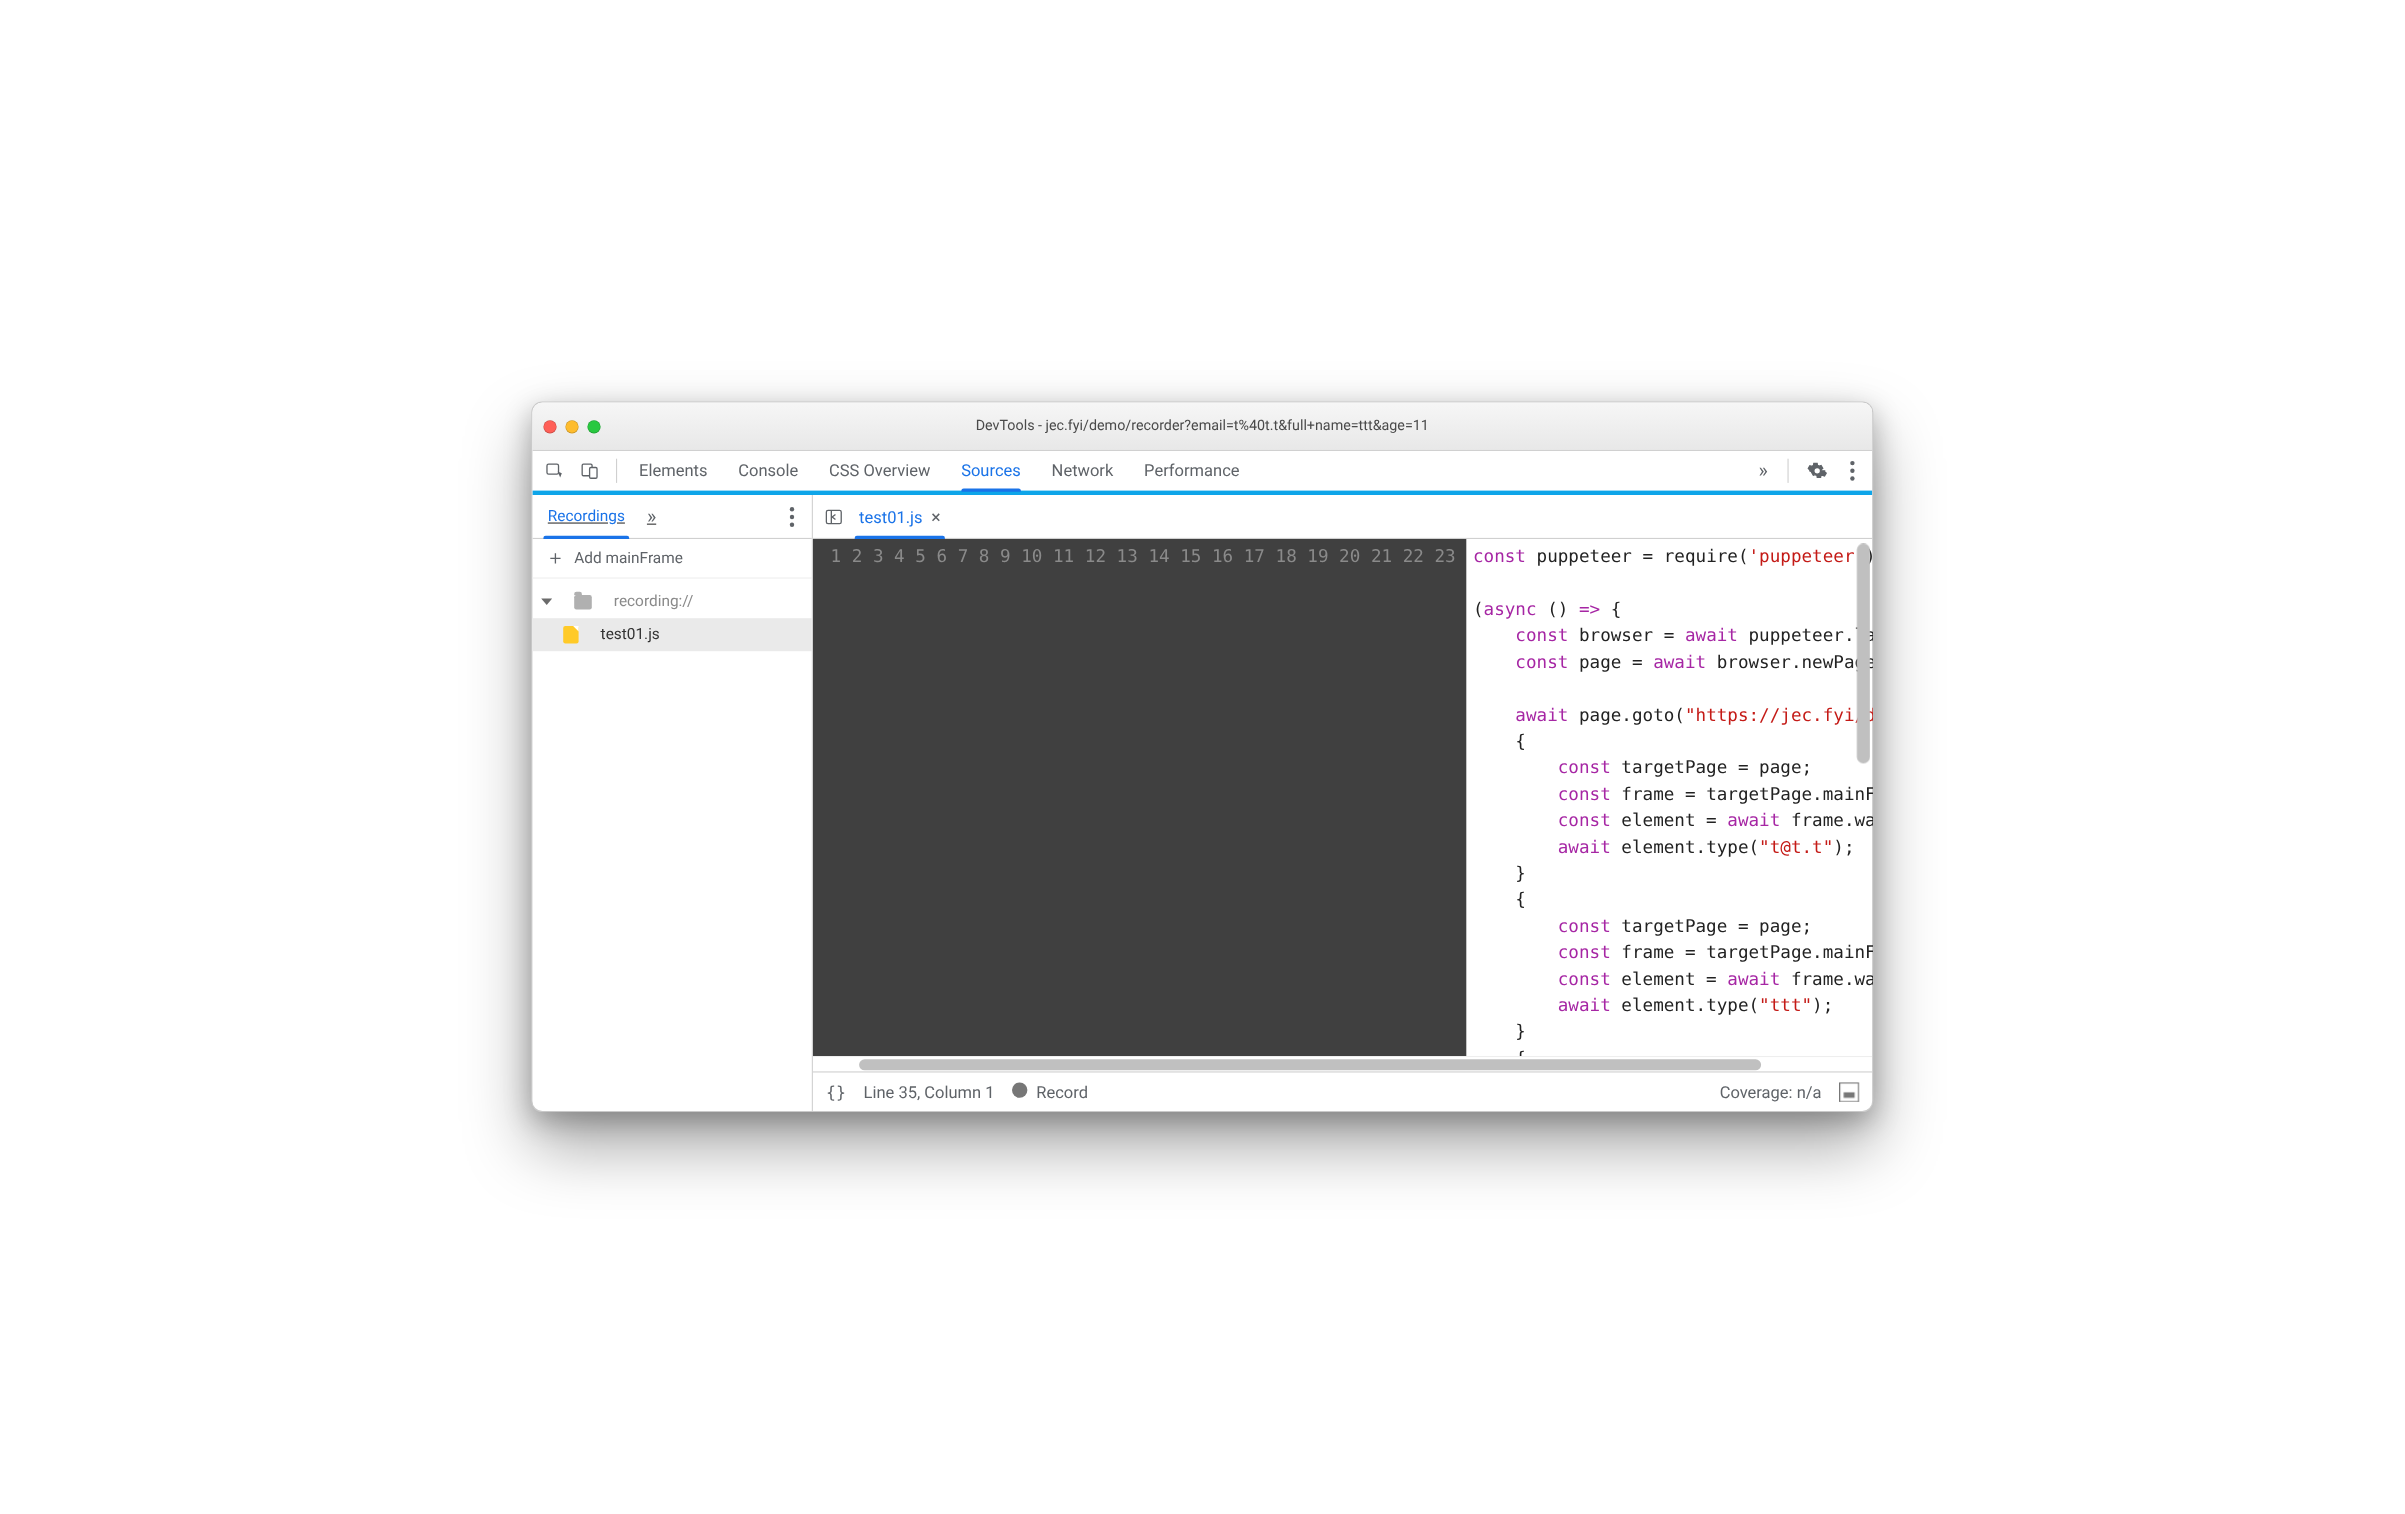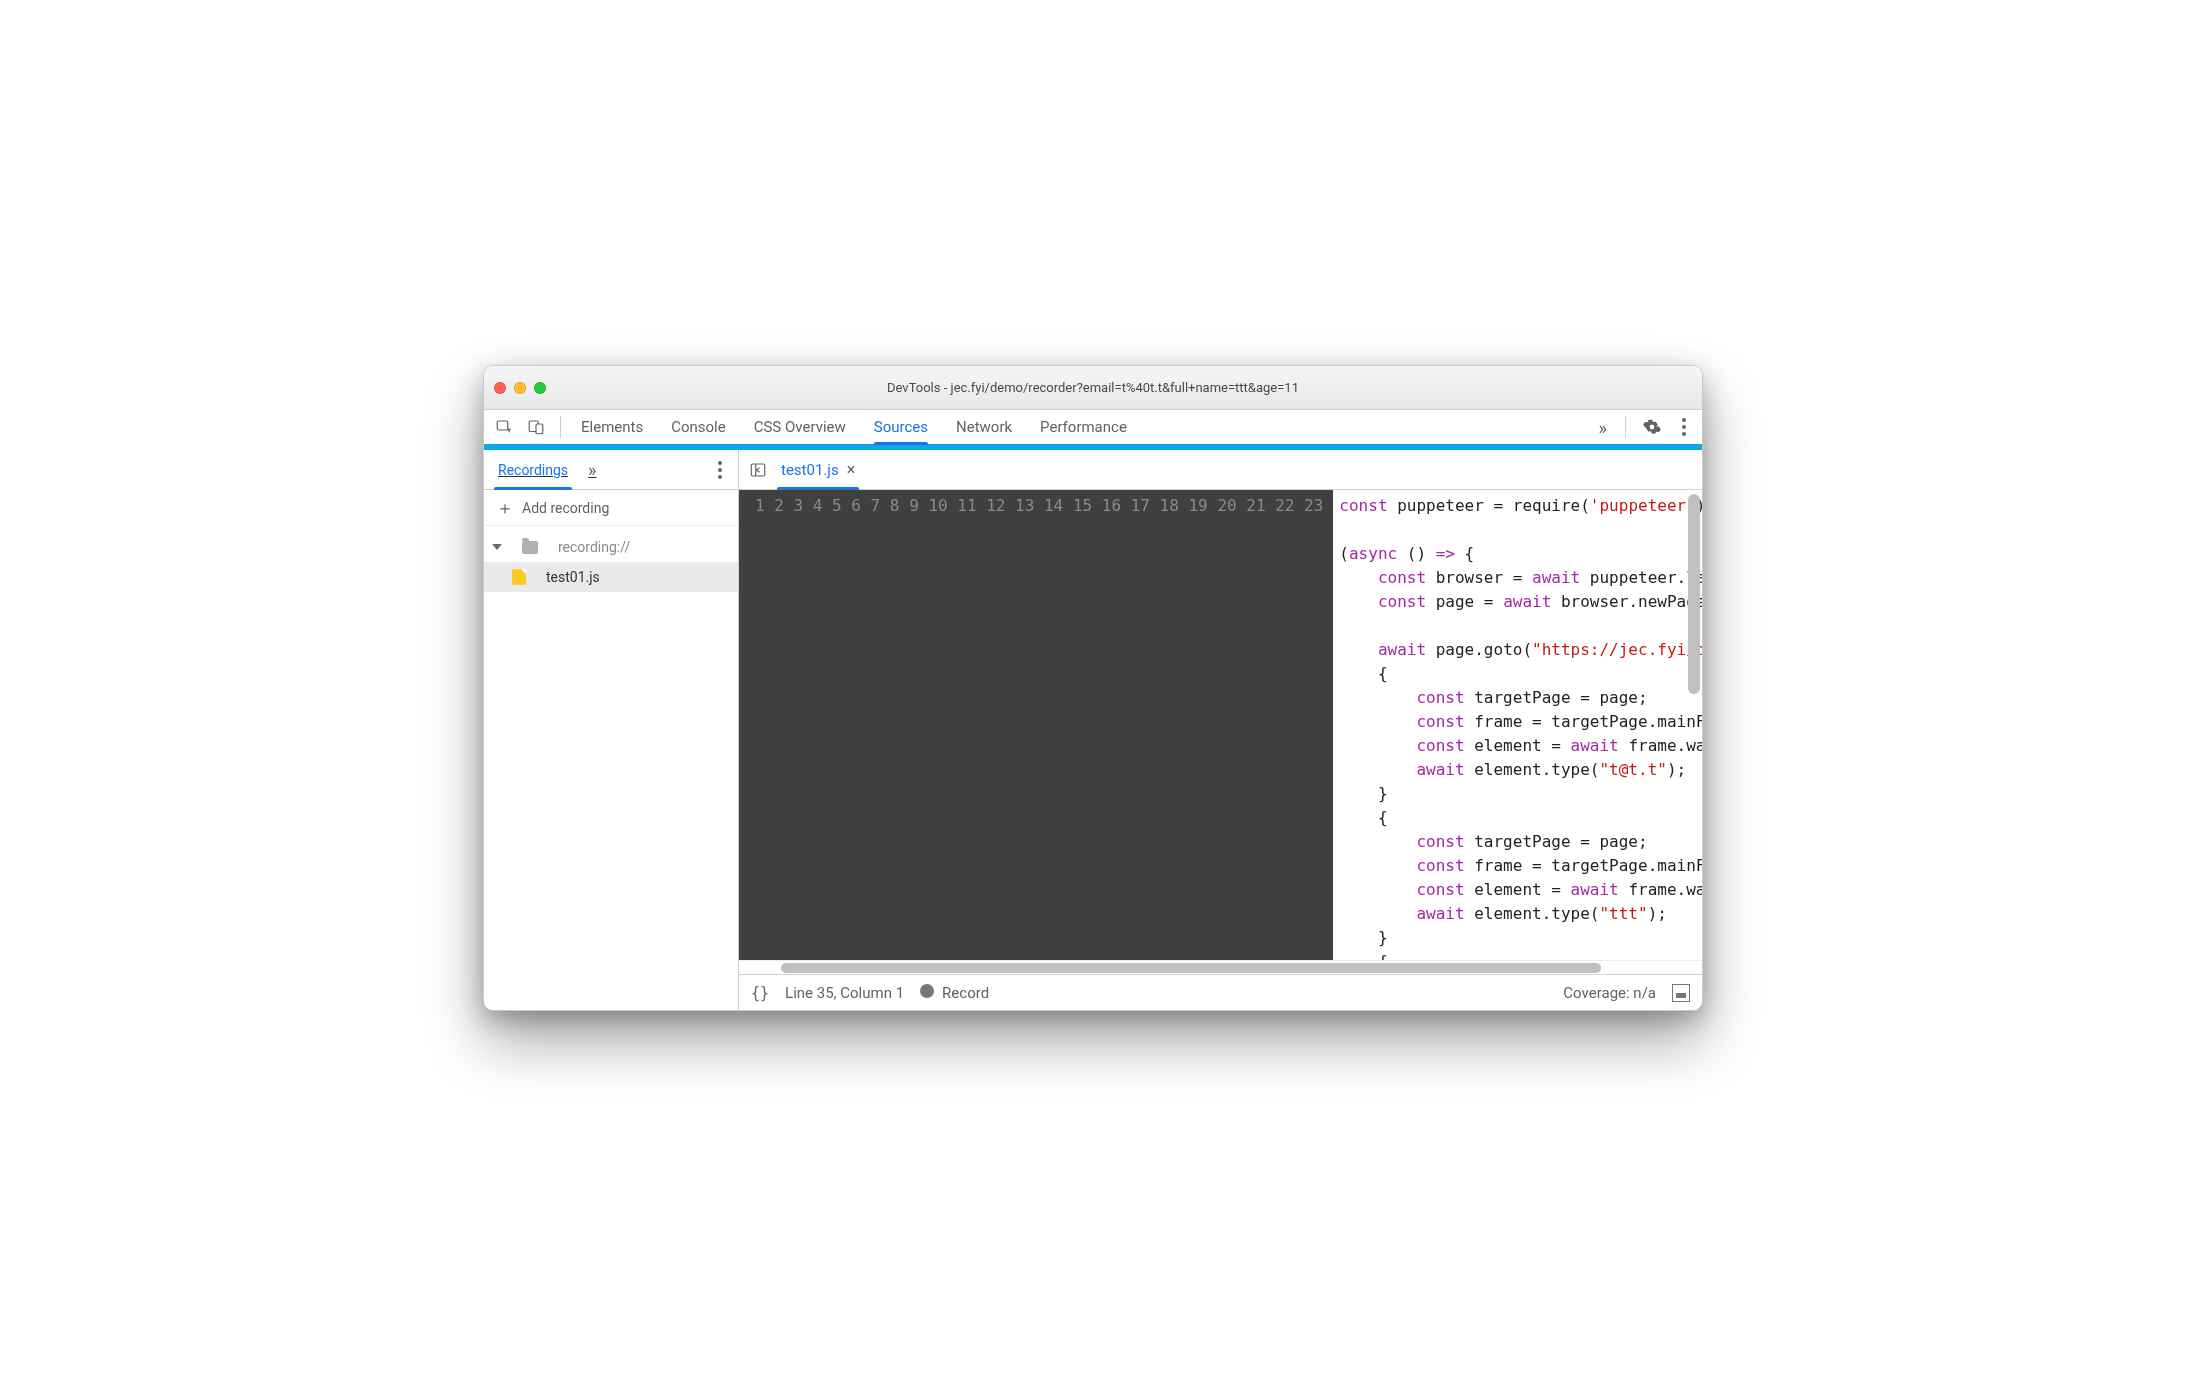--- a/index.html
+++ b/index.html
@@ -25,21 +25,21 @@
     background: linear-gradient(#f6f6f6, #e8e8e8);
     border-bottom: 1px solid #d0d0d0;
     display: flex; align-items: center; position: relative;
   }
   .traffic { display: flex; gap: 8px; margin-left: 10px; }
   .dot { width: 12px; height: 12px; border-radius: 50%; box-shadow: inset 0 0 0 .5px rgba(0,0,0,.25); }
   .dot.red{background:#ff5f57}.dot.yellow{background:#febc2e}.dot.green{background:#28c840}
   .title { position:absolute; left:0; right:0; text-align:center; font-size:13px; color:#4a4a4a; pointer-events:none;}
   
   .toolbar {
-    display:flex; align-items:center; height:40px; border-bottom:6px solid #0ea5e9;
+    display:flex; align-items:center; height:40px; border-bottom:4px solid #0ea5e9;
     padding:0 6px; gap:4px; color:#5f6368; font-size:15px;
   }
   .tb-icon { width:28px; height:28px; display:flex; align-items:center; justify-content:center; color:#5f6368; border-radius:4px;}
   .tb-icon svg { width:18px; height:18px; stroke:#5f6368; fill:none; stroke-width:1.6;}
   .tb-sep { width:1px; height:22px; background:#d0d0d0; margin:0 6px;}
   .tabs { display:flex; gap:28px; margin-left:10px; align-items:center; height:100%;}
   .tab { height:100%; display:flex; align-items:center; color:#5f6368; cursor:pointer; position:relative;}
   .tab.active { color:#1a73e8; }
   .tab.active::after{content:"";position:absolute;left:0;right:0;bottom:-1px;height:3px;background:#1a73e8;border-radius:2px 2px 0 0;}
   .tb-right{margin-left:auto; display:flex; align-items:center; gap:6px;}
@@ -154,21 +154,21 @@
         <div class="side-tab">Recordings</div>
         <div class="chevrons">»</div>
         <div class="kebab">
             <span></span>
             <span></span>
             <span></span>
           </div>
       </div>
       <div class="side-add">
         <span class="plus">＋</span>
-        <span>Add recording</span>
+        <span>Add mainFrame</span>
       </div>
       <div class="tree">
         <div class="tree-row">
           <div class="tri"></div>
           <div class="folder"></div>
           <span class="muted">recording://</span>
         </div>
         <div class="tree-row level1 sel">
           <div class="file-ico"></div>
           <span>test01.js</span>

